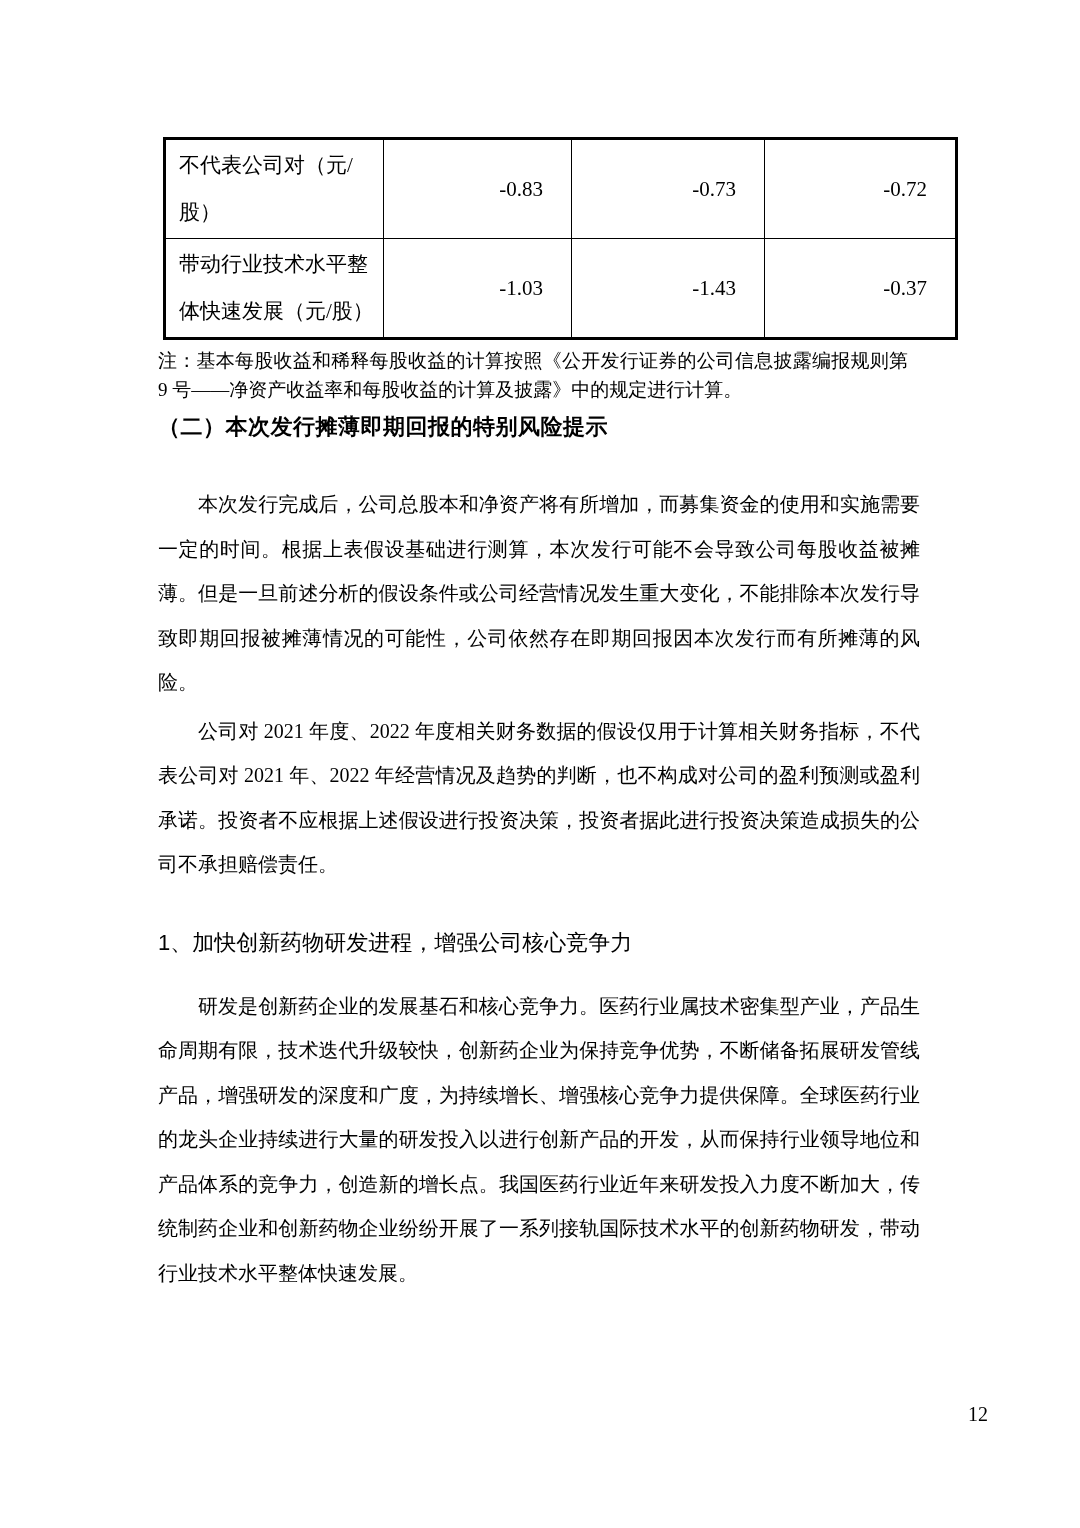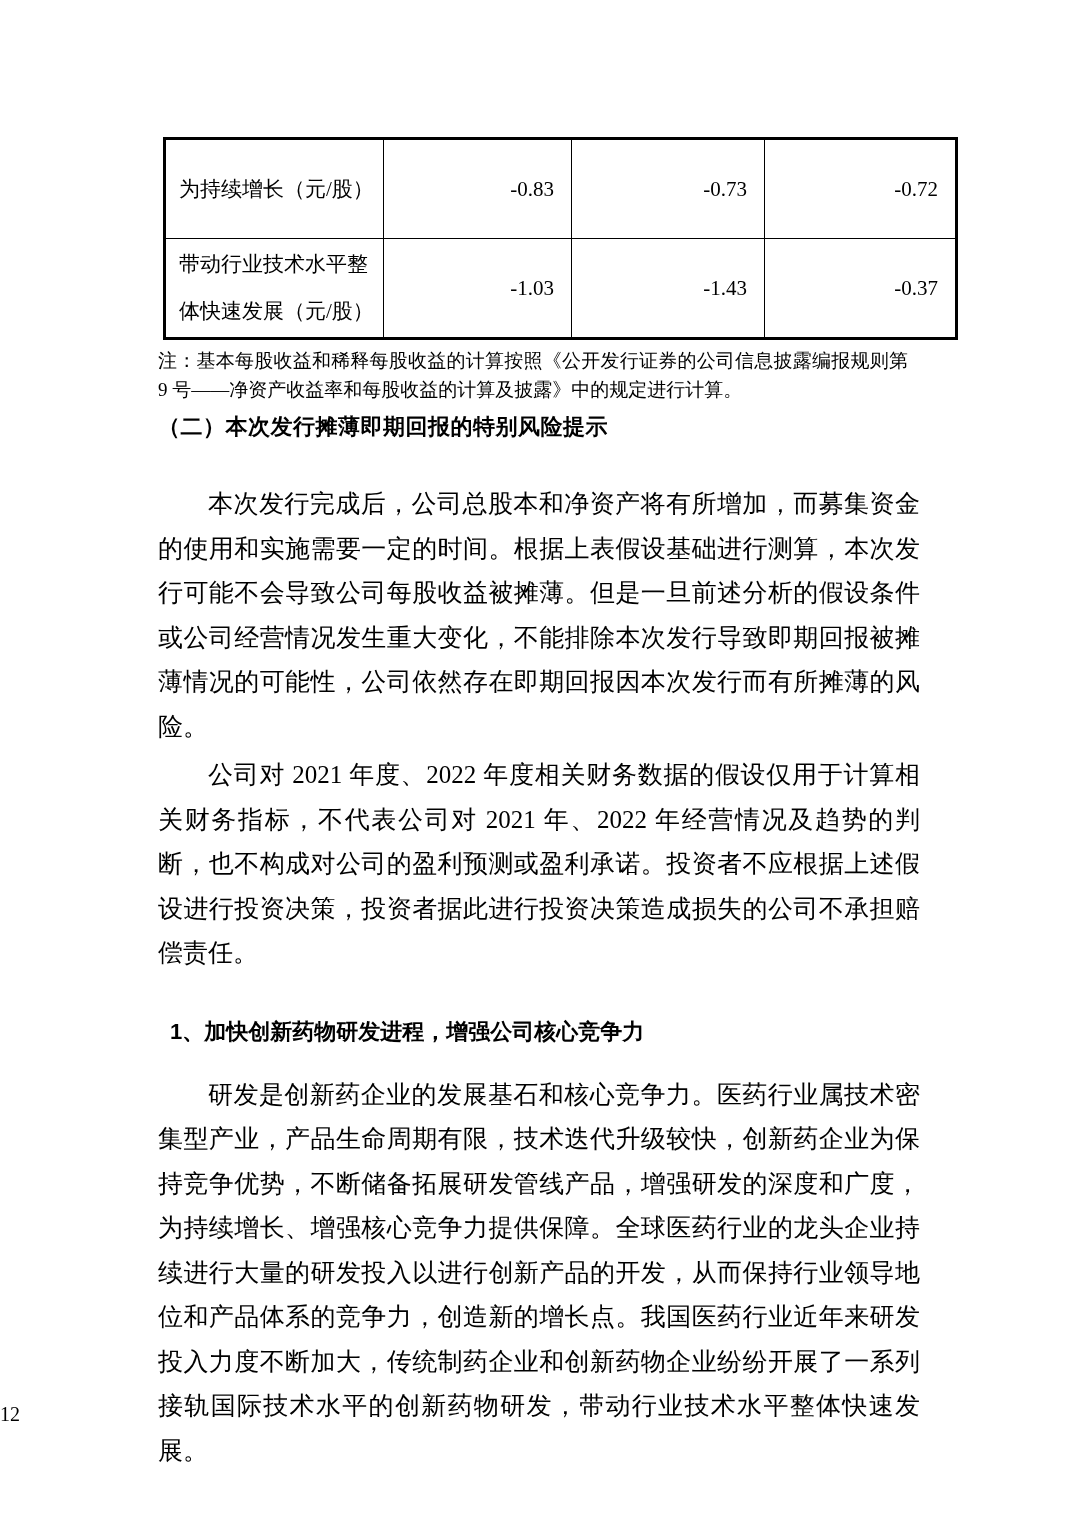--- a/index.html
+++ b/index.html
@@ -39,21 +39,21 @@
   }
   table.fin tr { height: 100px; }
   td.cell-label {
     padding: 0 6px 0 13px;
     line-height: 47px;
     word-break: break-all;
     text-align: left;
   }
   td.cell-value {
     text-align: right;
-    padding-right: 17px;
+    padding-right: 28px;
   }
 
   
   .note {
     margin: 6px 12px 0 0;
     font-size: 19px;
     line-height: 29px;
     text-align: justify;
     word-break: break-all;
   }
@@ -63,66 +63,66 @@
     font-family: "Liberation Sans", "DejaVu Sans", sans-serif;
     font-weight: bold;
     font-size: 22px;
     line-height: 30px;
     margin: 8px 0 0 0;
     letter-spacing: 0.5px;
   }
   #heading-3 { margin-top: 10px; }
   .sub-heading {
     font-family: "Liberation Sans", "DejaVu Sans", sans-serif;
-    font-weight: bold;
+    font-weight: normal;
     font-size: 22px;
     line-height: 27px;
-    margin: 42px 0 0 12px;
+    margin: 42px 0 0 0;
   }
 
   
   p.body-para {
     margin: 0;
-    font-size: 25px;
+    font-size: 20px;
     line-height: 44.5px;
     text-align: justify;
     text-indent: 2em;
     word-break: break-all;
   }
   #para-1 { margin-top: 40px; }
   #para-2 { margin-top: 4px; }
   #para-3 { margin-top: 28px; }
   #para-4 { margin-top: 8px; }
 
   
   .footer {
     position: absolute;
     top: 1402px;
     left: 0;
     width: 988px;
-    text-align: left;
+    text-align: right;
     font-size: 20px;
     line-height: 25px;
   }
 </style>
 </head>
 <body>
 
 <div class="page">
 
   <table class="fin">
     <colgroup>
       <col style="width:219px">
       <col style="width:188px">
       <col style="width:193px">
       <col style="width:192px">
     </colgroup>
     <tbody>
       <tr>
-        <td class="cell-label">为持续增长（元/股）</td>
+        <td class="cell-label">不代表公司对（元/股）</td>
         <td class="cell-value">-0.83</td>
         <td class="cell-value">-0.73</td>
         <td class="cell-value">-0.72</td>
       </tr>
       <tr>
         <td class="cell-label">带动行业技术水平整体快速发展（元/股）</td>
         <td class="cell-value">-1.03</td>
         <td class="cell-value">-1.43</td>
         <td class="cell-value">-0.37</td>
       </tr>

